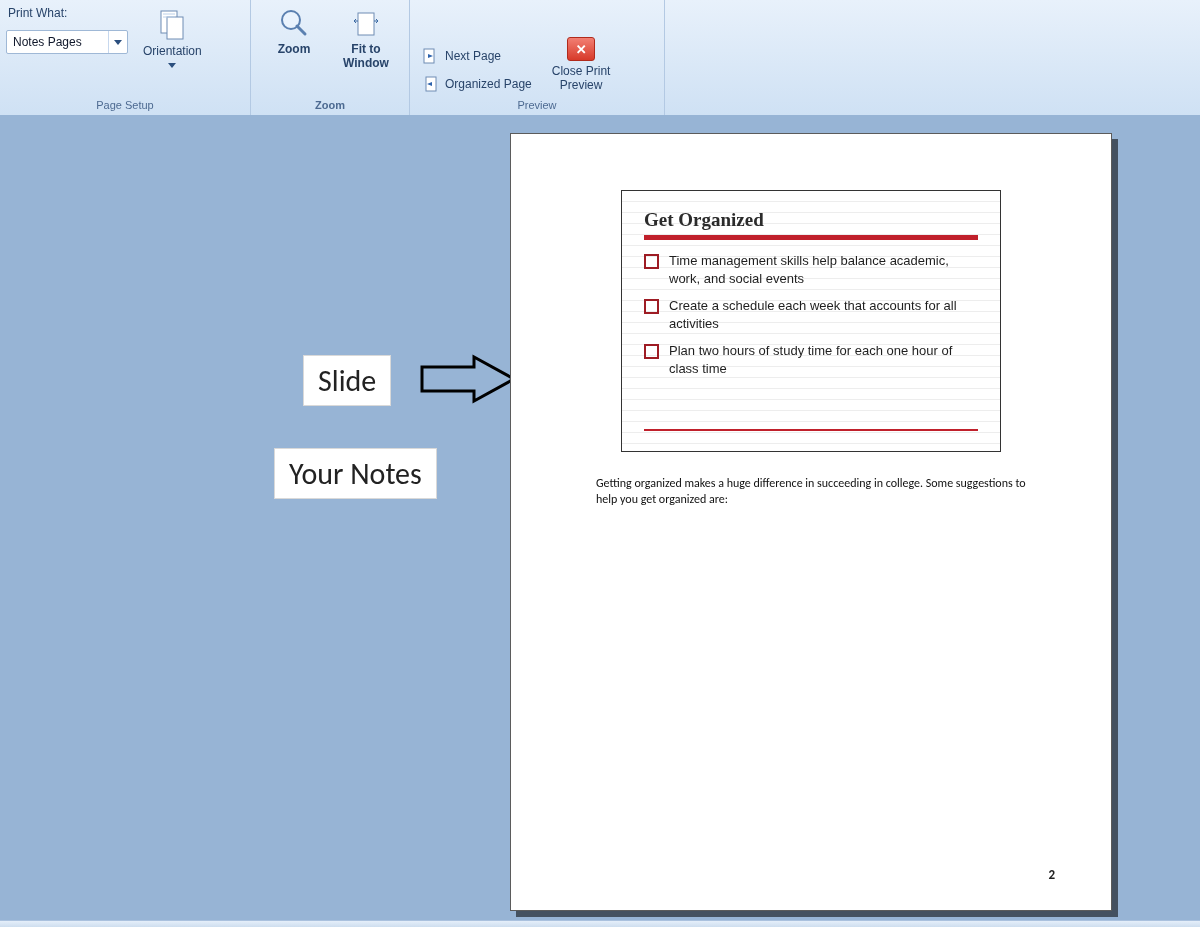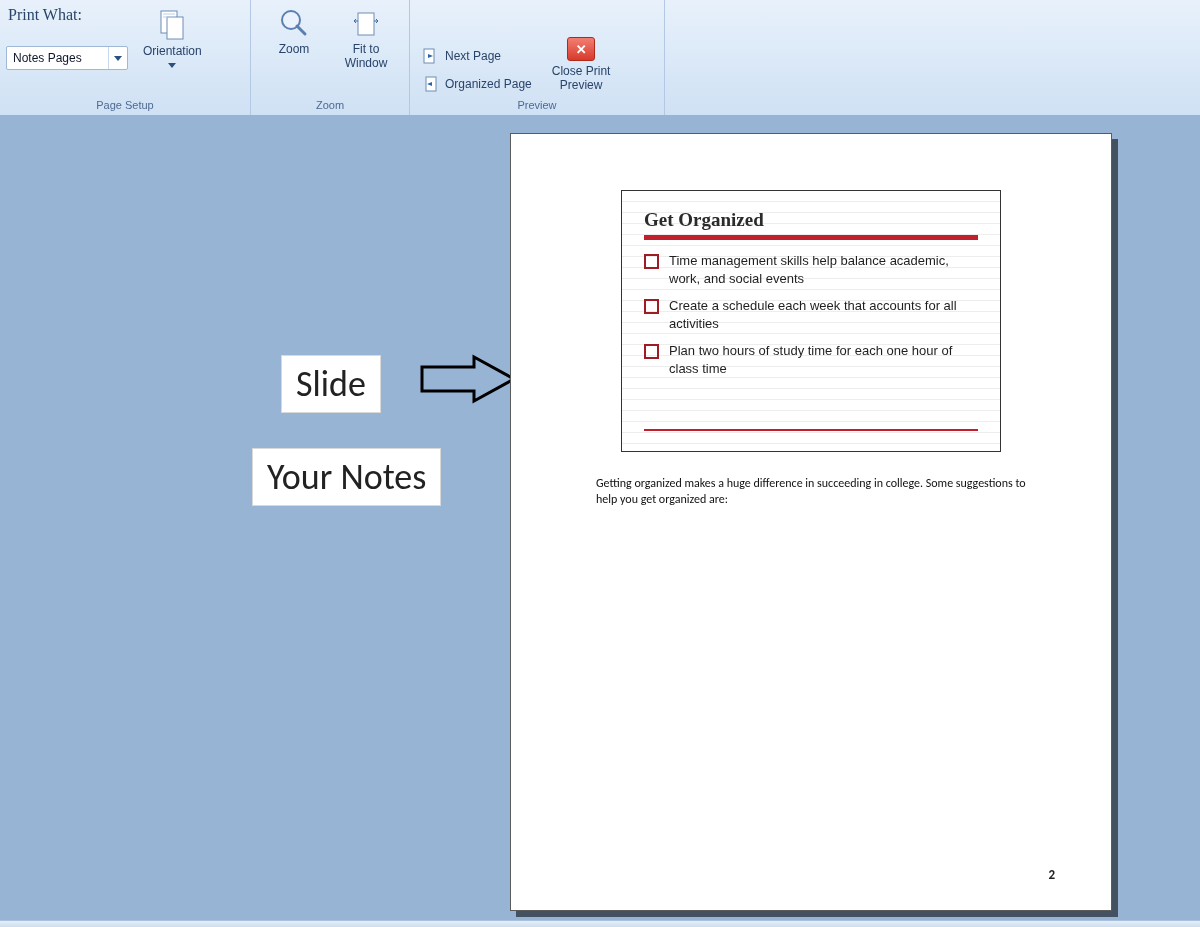--- a/index.html
+++ b/index.html
@@ -8,21 +8,21 @@
 
 .ribbon{height:115px;background:linear-gradient(#e8f1fb,#cfe1f4);border-bottom:1px solid #9fb8d6;display:flex;align-items:stretch;}
 .group{border-right:1px solid #b3c9e3;display:flex;flex-direction:column;justify-content:space-between;padding:4px 6px 0;}
 .group-body{display:flex;align-items:flex-start;gap:8px;flex:1;}
 .group-title{font-size:11px;color:#4d6a91;text-align:center;padding:3px 0 4px;}
 .vbtn{display:flex;flex-direction:column;align-items:center;justify-content:flex-start;gap:4px;padding:2px 6px;border:1px solid transparent;border-radius:3px;cursor:pointer;min-width:50px;}
 .vbtn .lbl{font-size:12px;color:#28446a;text-align:center;line-height:1.15;}
 .hbtn{display:flex;align-items:center;gap:6px;padding:2px 4px;border:1px solid transparent;border-radius:3px;cursor:pointer;}
 .hbtn .lbl{font-size:12px;color:#28446a;}
 .stack{display:flex;flex-direction:column;gap:4px;justify-content:center;}
-.pw-label{font-size:16px;color:#28446a;margin:2px 0 18px 2px;font-family:Liberation Serif, serif;}
+.pw-label{font-size:12px;color:#28446a;margin:2px 0 6px 2px;}
 .combo{display:flex;align-items:center;background:#fff;border:1px solid #9fb8d6;border-radius:2px;height:22px;width:120px;}
 .combo span{flex:1;padding:0 6px;font-size:12px;color:#0f172a;}
 .combo .dd{width:18px;height:100%;display:flex;align-items:center;justify-content:center;border-left:1px solid #c7d8ee;}
 .tri-down{width:0;height:0;border-left:4px solid transparent;border-right:4px solid transparent;border-top:5px solid #2b4f7e;}
 .close-ico{width:26px;height:22px;background:linear-gradient(#f27f73,#d73a2a);border:1px solid #b02a1c;border-radius:3px;display:flex;align-items:center;justify-content:center;color:#fff;font-weight:bold;font-size:13px;}
 svg{display:block;}
 
 
 .workspace{position:absolute;top:115px;left:0;right:0;bottom:6px;background:#97b4d5;}
 .page-wrap{position:absolute;top:18px;left:510px;}
@@ -36,21 +36,21 @@
 .bullets{margin:0;padding:0;list-style:none;}
 .bullets li{display:flex;gap:10px;font-family:Verdana,sans-serif;font-size:13px;color:#1f1f1f;line-height:1.35;margin:0 0 10px;}
 .sq{flex:0 0 11px;height:11px;border:2px solid #9e1c24;margin-top:2px;}
 .redline{position:absolute;left:22px;right:22px;bottom:20px;height:2px;background:#c0202b;}
 
 
 .notes{position:absolute;left:85px;right:85px;top:342px;font-family:Calibri,Arial,sans-serif;font-size:12px;color:#111;line-height:1.3;}
 .pagenum{position:absolute;right:56px;bottom:28px;font-family:Calibri,Arial,sans-serif;font-size:13px;font-weight:bold;}
 
 
-.anno{position:absolute;background:#fff;padding:6px 14px;font-family:Calibri,Arial,sans-serif;font-size:36px;border:1px solid #d9d9d9;}
+.anno{position:absolute;background:#fff;padding:6px 14px;font-family:Calibri,Arial,sans-serif;font-size:30px;border:1px solid #d9d9d9;margin-left:22px;}
 .arrow{position:absolute;}
 
 
 .statusbar{position:absolute;left:0;right:0;bottom:0;height:6px;background:linear-gradient(#e5effa,#cedeef);border-top:1px solid #aac1de;}
 </style>
 </head>
 <body>
 
 <div class="app">
 
@@ -74,21 +74,21 @@
             <line x1="8" y1="7" x2="20" y2="7" stroke="#bcd0e8"></line>
             <line x1="8" y1="10" x2="20" y2="10" stroke="#bcd0e8"></line>
           </svg>
           <div class="lbl">Orientation</div>
           <div class="tri-down"></div>
         </div>
       </div>
       <div class="group-title">Page Setup</div>
     </div>
 
-    <div class="group" style="width:146px;">
+    <div class="group" style="width:146px;font-weight:bold;">
       <div class="group-body" style="justify-content:center;">
         <div class="vbtn">
           <svg width="32" height="32">
             <circle cx="13" cy="13" r="9" fill="#eaf3fd" stroke="#5b80b0" stroke-width="2"></circle>
             <line x1="19" y1="19" x2="27" y2="27" stroke="#5b80b0" stroke-width="3" stroke-linecap="round"></line>
           </svg>
           <div class="lbl">Zoom</div>
         </div>
         <div class="vbtn">
           <svg width="32" height="32">

